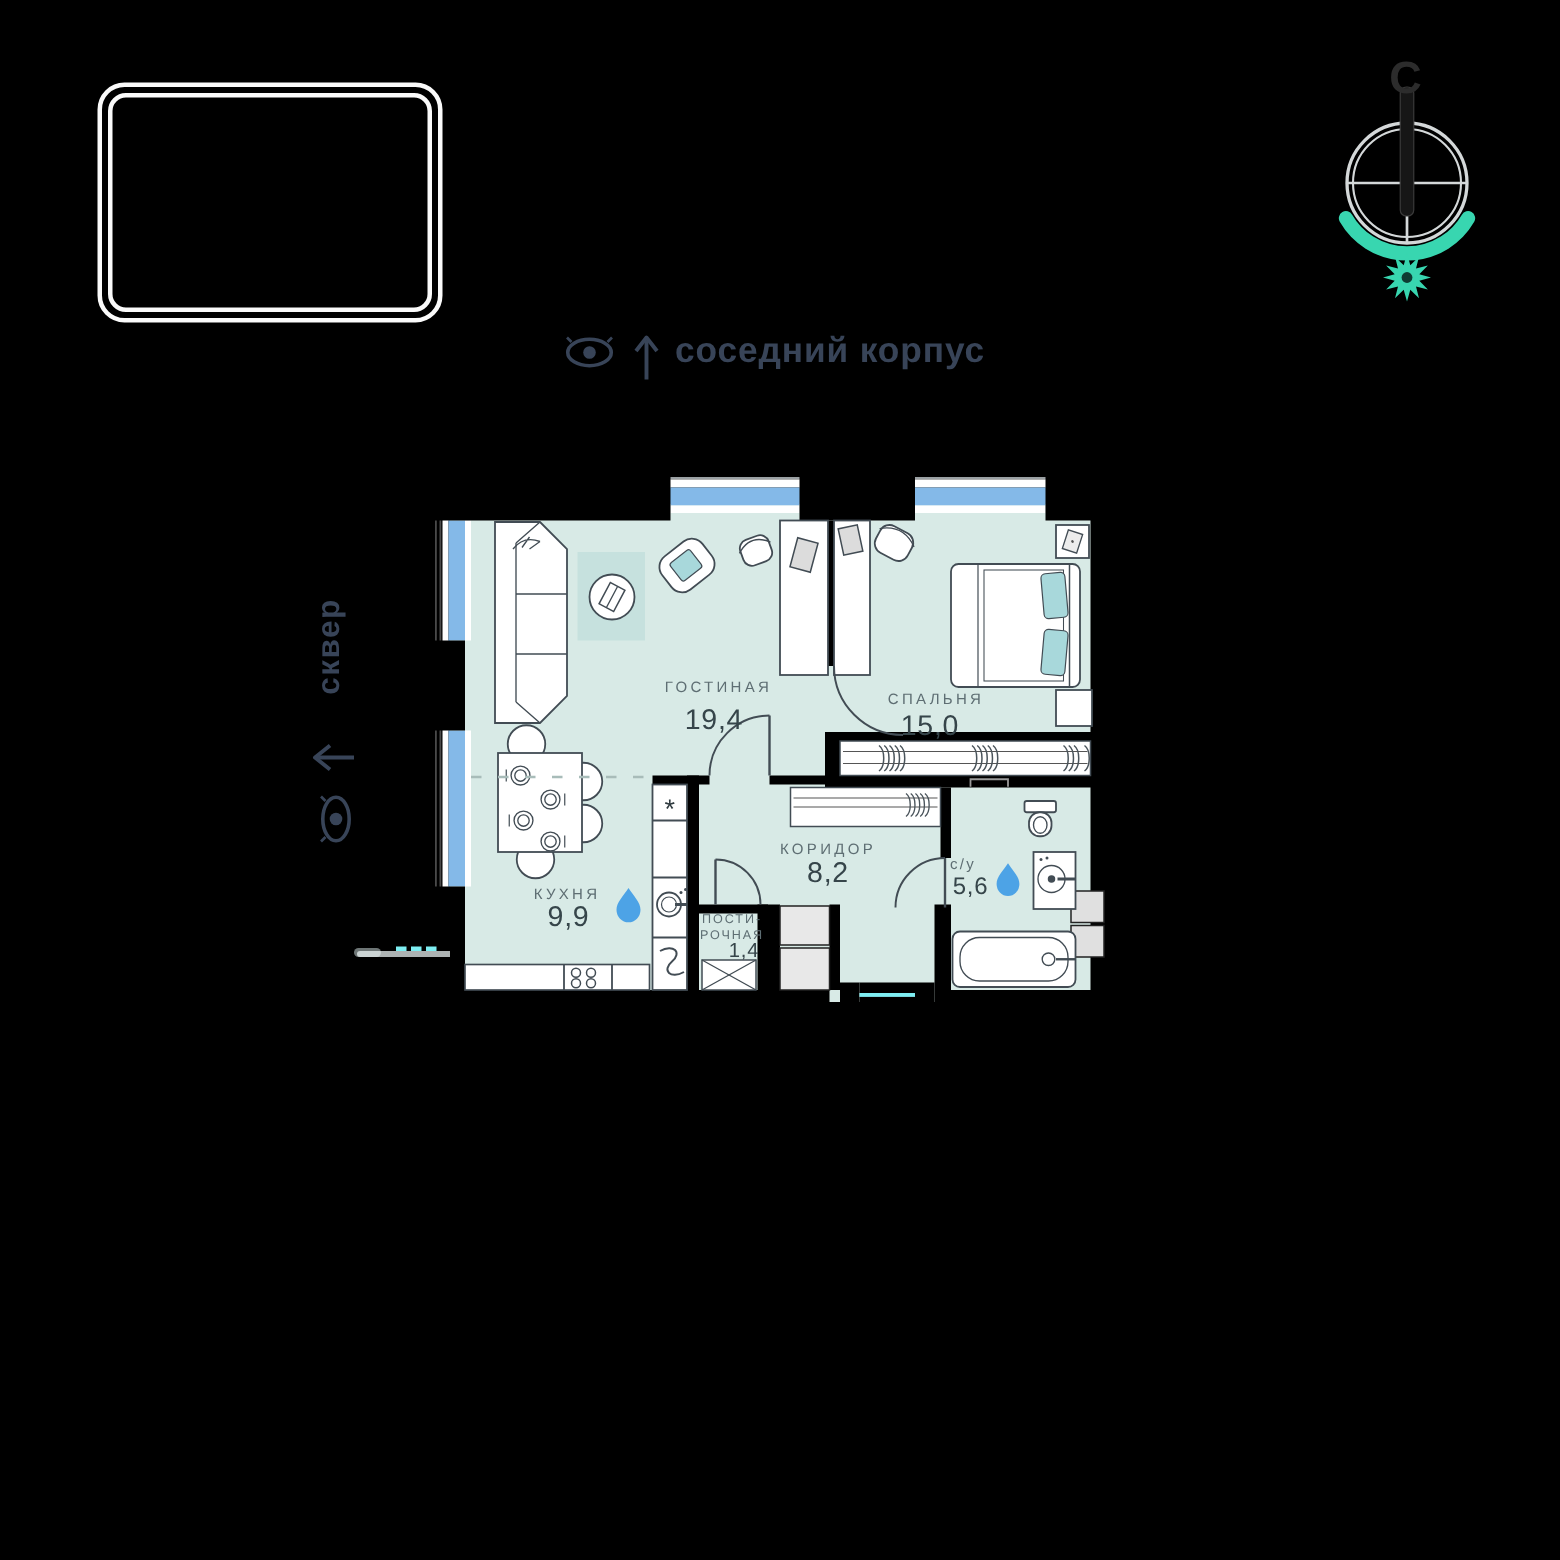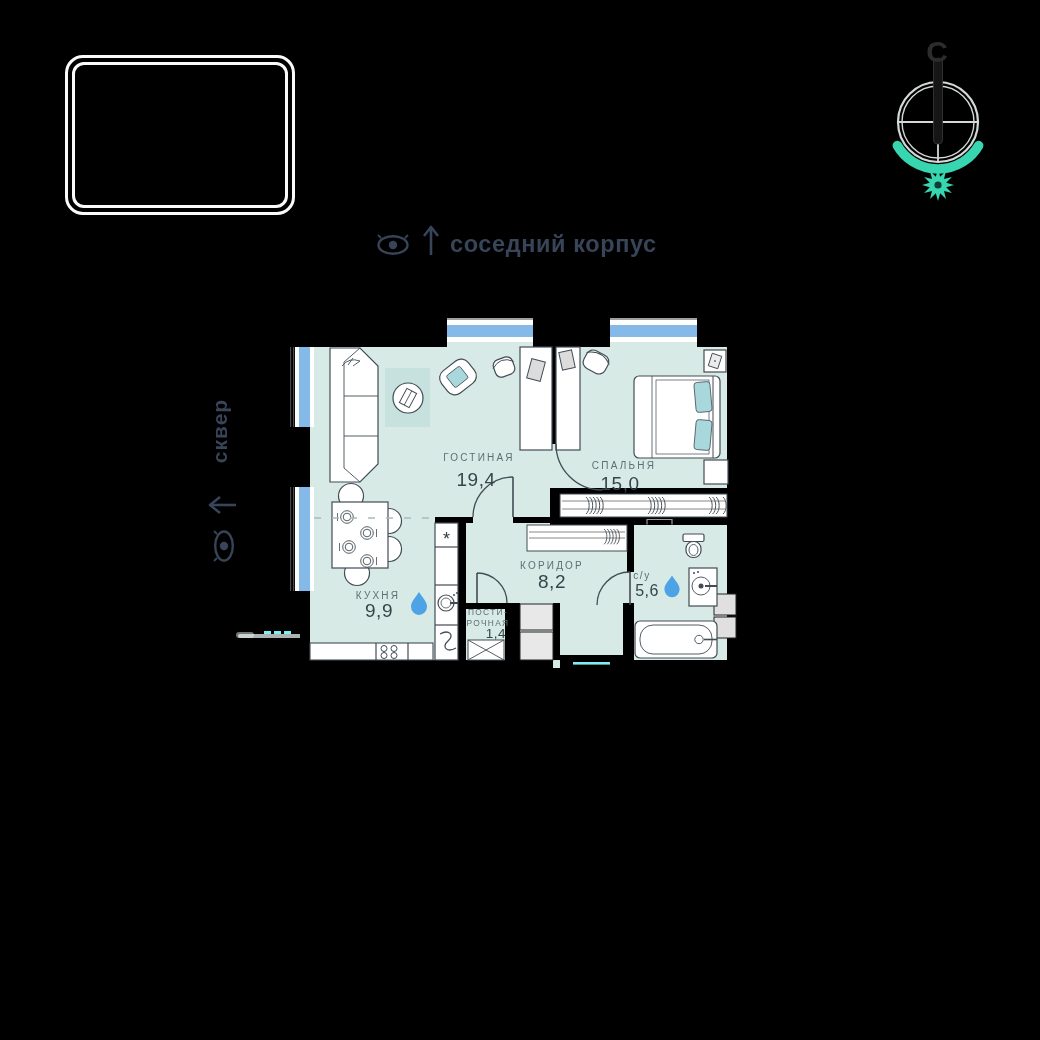--- a/index.html
+++ b/index.html
@@ -13,21 +13,21 @@
   .bld-outline{
     left:65px;top:55px;width:230px;height:160px;
     border:3.5px solid #fafafa;border-radius:18px;box-sizing:border-box;
   }
   .bld-outline-inner{
     position:absolute;left:4px;top:4px;right:4px;bottom:4px;
     border:3px solid #fafafa;border-radius:12px;box-sizing:border-box;
   }
   
   .note-top{
-    left:374px;top:220px;height:38px;display:flex;align-items:flex-end;gap:9px;
+    left:374px;top:220px;height:38px;display:flex;align-items:flex-start;gap:9px;
   }
   .note-text{
     color:var(--note-text,#384458);font-size:23.5px;font-weight:600;letter-spacing:.6px;white-space:nowrap;
   }
   
   .note-park-label{
     left:181px;top:418px;width:80px;height:26px;text-align:center;
     transform:rotate(-90deg);
     color:var(--note-text,#384458);font-size:21px;font-weight:600;letter-spacing:1px;
   }

